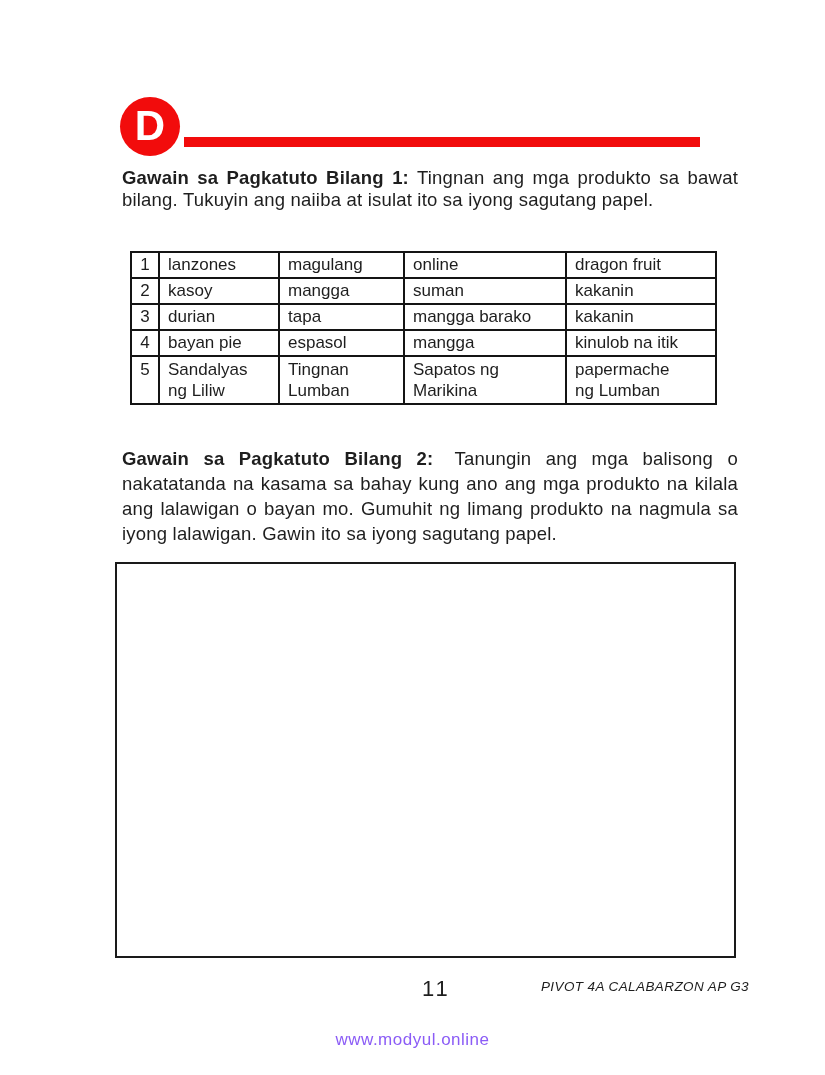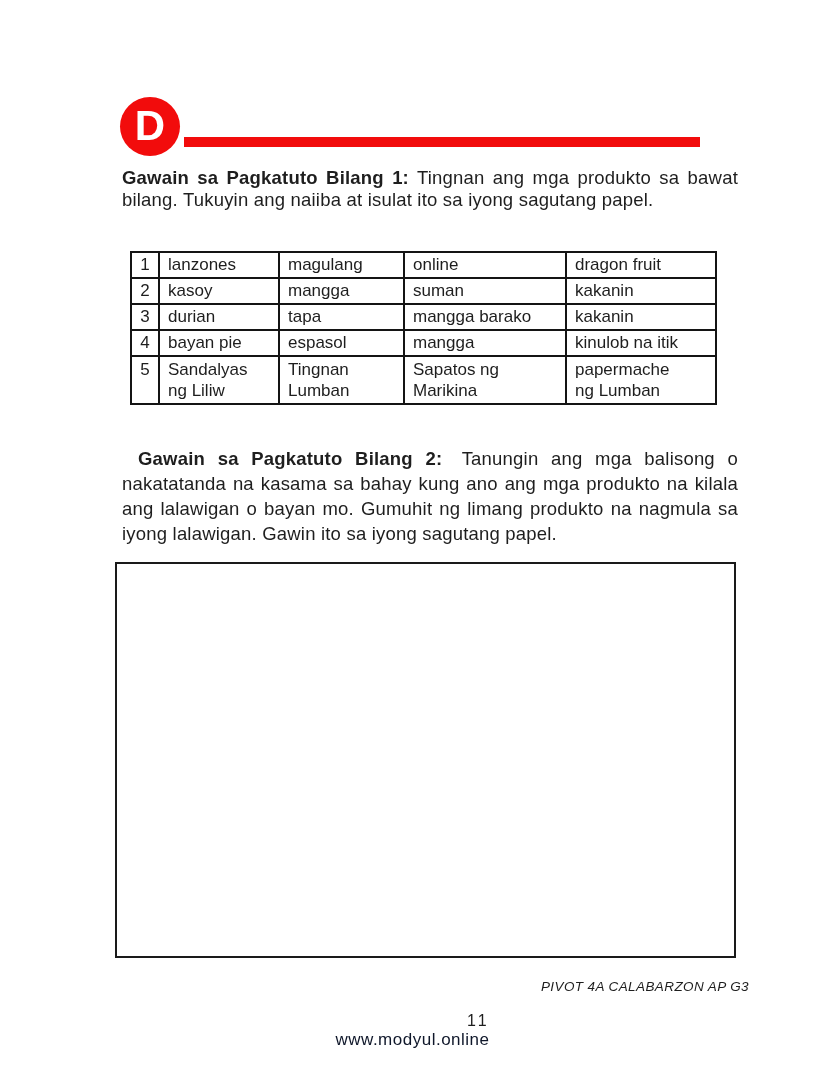--- a/index.html
+++ b/index.html
@@ -41,21 +41,21 @@
   .para {
     position: absolute; left: 122px;
     width: 616px;
     text-align: justify;
     font-size: 18.5px;
     letter-spacing: 0.2px;
   }
   .para b { font-weight: bold; }
   .para1 { top: 167px; line-height: 22px; }
   .para2 { top: 446px; line-height: 25px; }
-  .para2 b { padding-right: 7px; margin-left: 16px; }
+  .para2 b { padding-right: 7px; }
 
   
   table.products {
     position: absolute; left: 130px; top: 251px;
     border-collapse: collapse;
     font-size: 17px;
     color: #1e1e1e;
   }
   table.products td {
     border: 2px solid #141414;
@@ -76,38 +76,37 @@
   
   .draw-box {
     position: absolute; left: 115px; top: 562px;
     width: 621px; height: 396px;
     border: 2.5px solid #1a1a1a;
     background: #ffffff;
   }
 
   
   .page-number {
-    position: absolute; left: 422px; top: 1012px;
-    font-size: 16px;
+    position: absolute; left: 422px; top: 976px;
+    font-size: 22px;
     letter-spacing: 3px;
-    margin-left: 45px;
   }
   .module-label {
     position: absolute; right: 76px; top: 979px;
     font-size: 13.5px;
     font-style: italic;
     letter-spacing: 0.4px;
   }
 
   
   .watermark {
     position: absolute; left: 0; right: 0; top: 1030px;
     text-align: center;
     font-size: 17px;
-    color: #0f172a;
+    color: #8b5cf6;
     letter-spacing: 0.5px;
   }
 </style>
 </head>
 <body>
 
 <div class="page">
 
   <div class="badge">
     <span class="letter">D</span>

